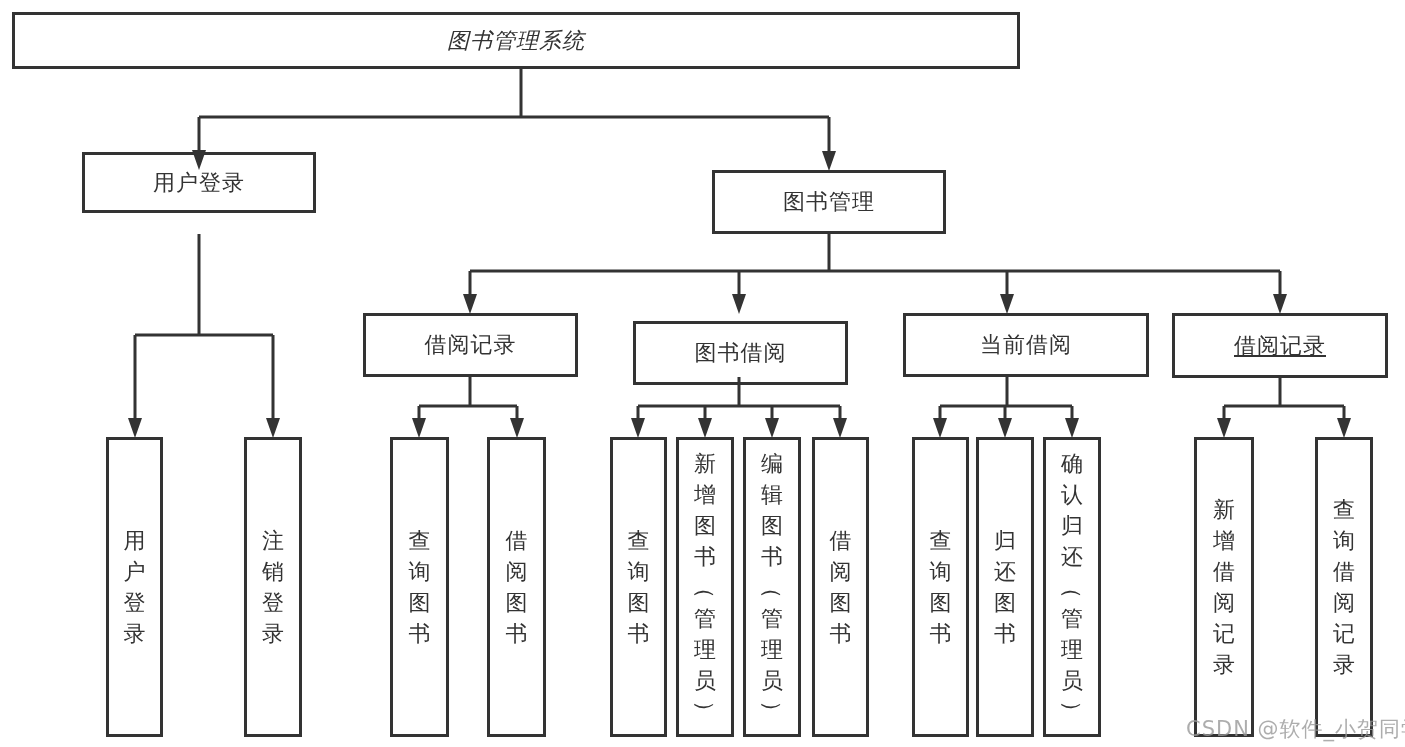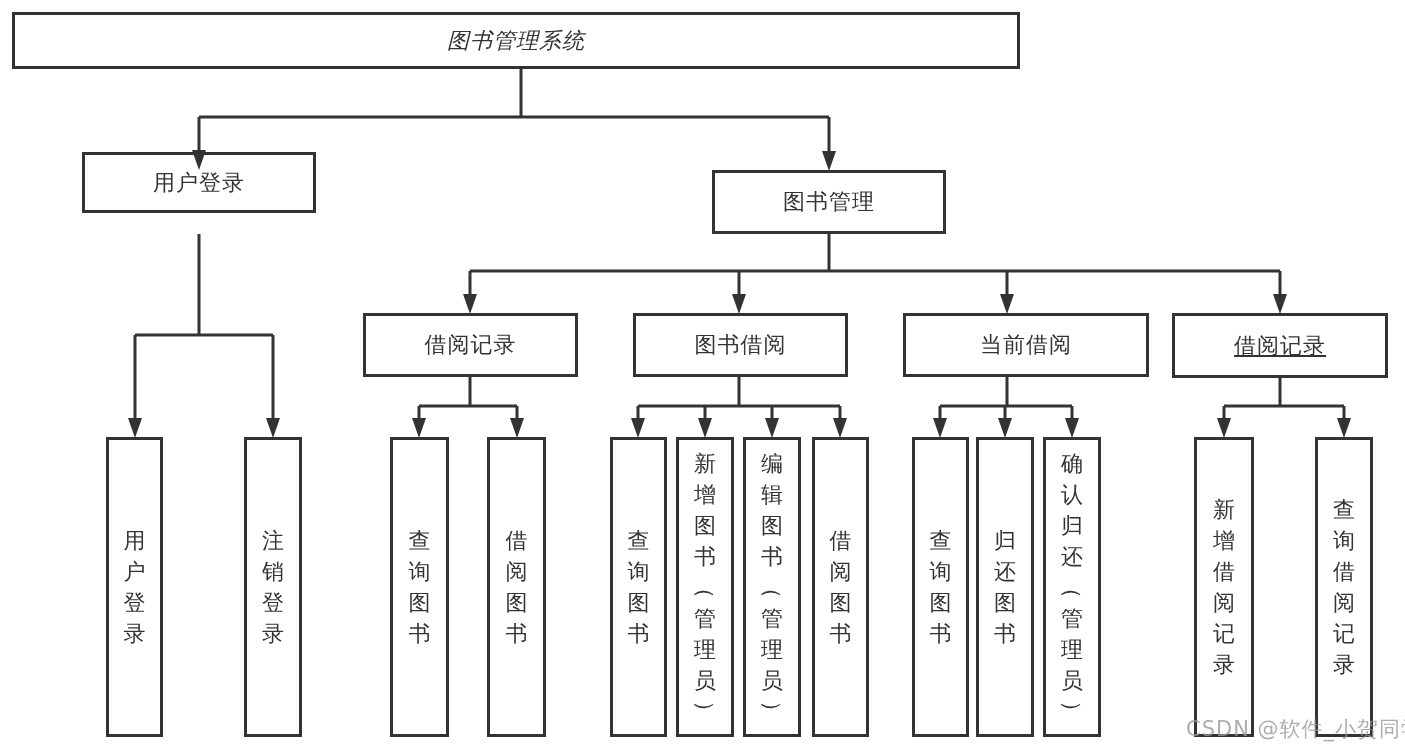--- a/index.html
+++ b/index.html
@@ -33,21 +33,21 @@
 <body>
 
 <div class="canvas">
 
   <div class="node" style="left:12px;top:12px;width:1008px;height:57px;font-style:italic;">图书管理系统</div>
 
   <div class="node" style="left:82px;top:152px;width:234px;height:61px;">用户登录</div>
   <div class="node" style="left:712px;top:170px;width:234px;height:64px;">图书管理</div>
 
   <div class="node" style="left:363px;top:313px;width:215px;height:64px;">借阅记录</div>
-  <div class="node" style="left:633px;top:313px;width:215px;height:64px;">图书借阅</div>
+  <div class="node" style="left:633px;top:321px;width:215px;height:64px;">图书借阅</div>
   <div class="node" style="left:903px;top:313px;width:246px;height:64px;">当前借阅</div>
   <div class="node" style="left:1172px;top:313px;width:216px;height:65px;text-decoration:underline;">借阅记录</div>
 
   <div class="leaf" style="left:106px;width:57px;">
       <span class="vchar">用</span>
       <span class="vchar">户</span>
       <span class="vchar">登</span>
       <span class="vchar">录</span>
     </div>
   <div class="leaf" style="left:244px;width:58px;">

